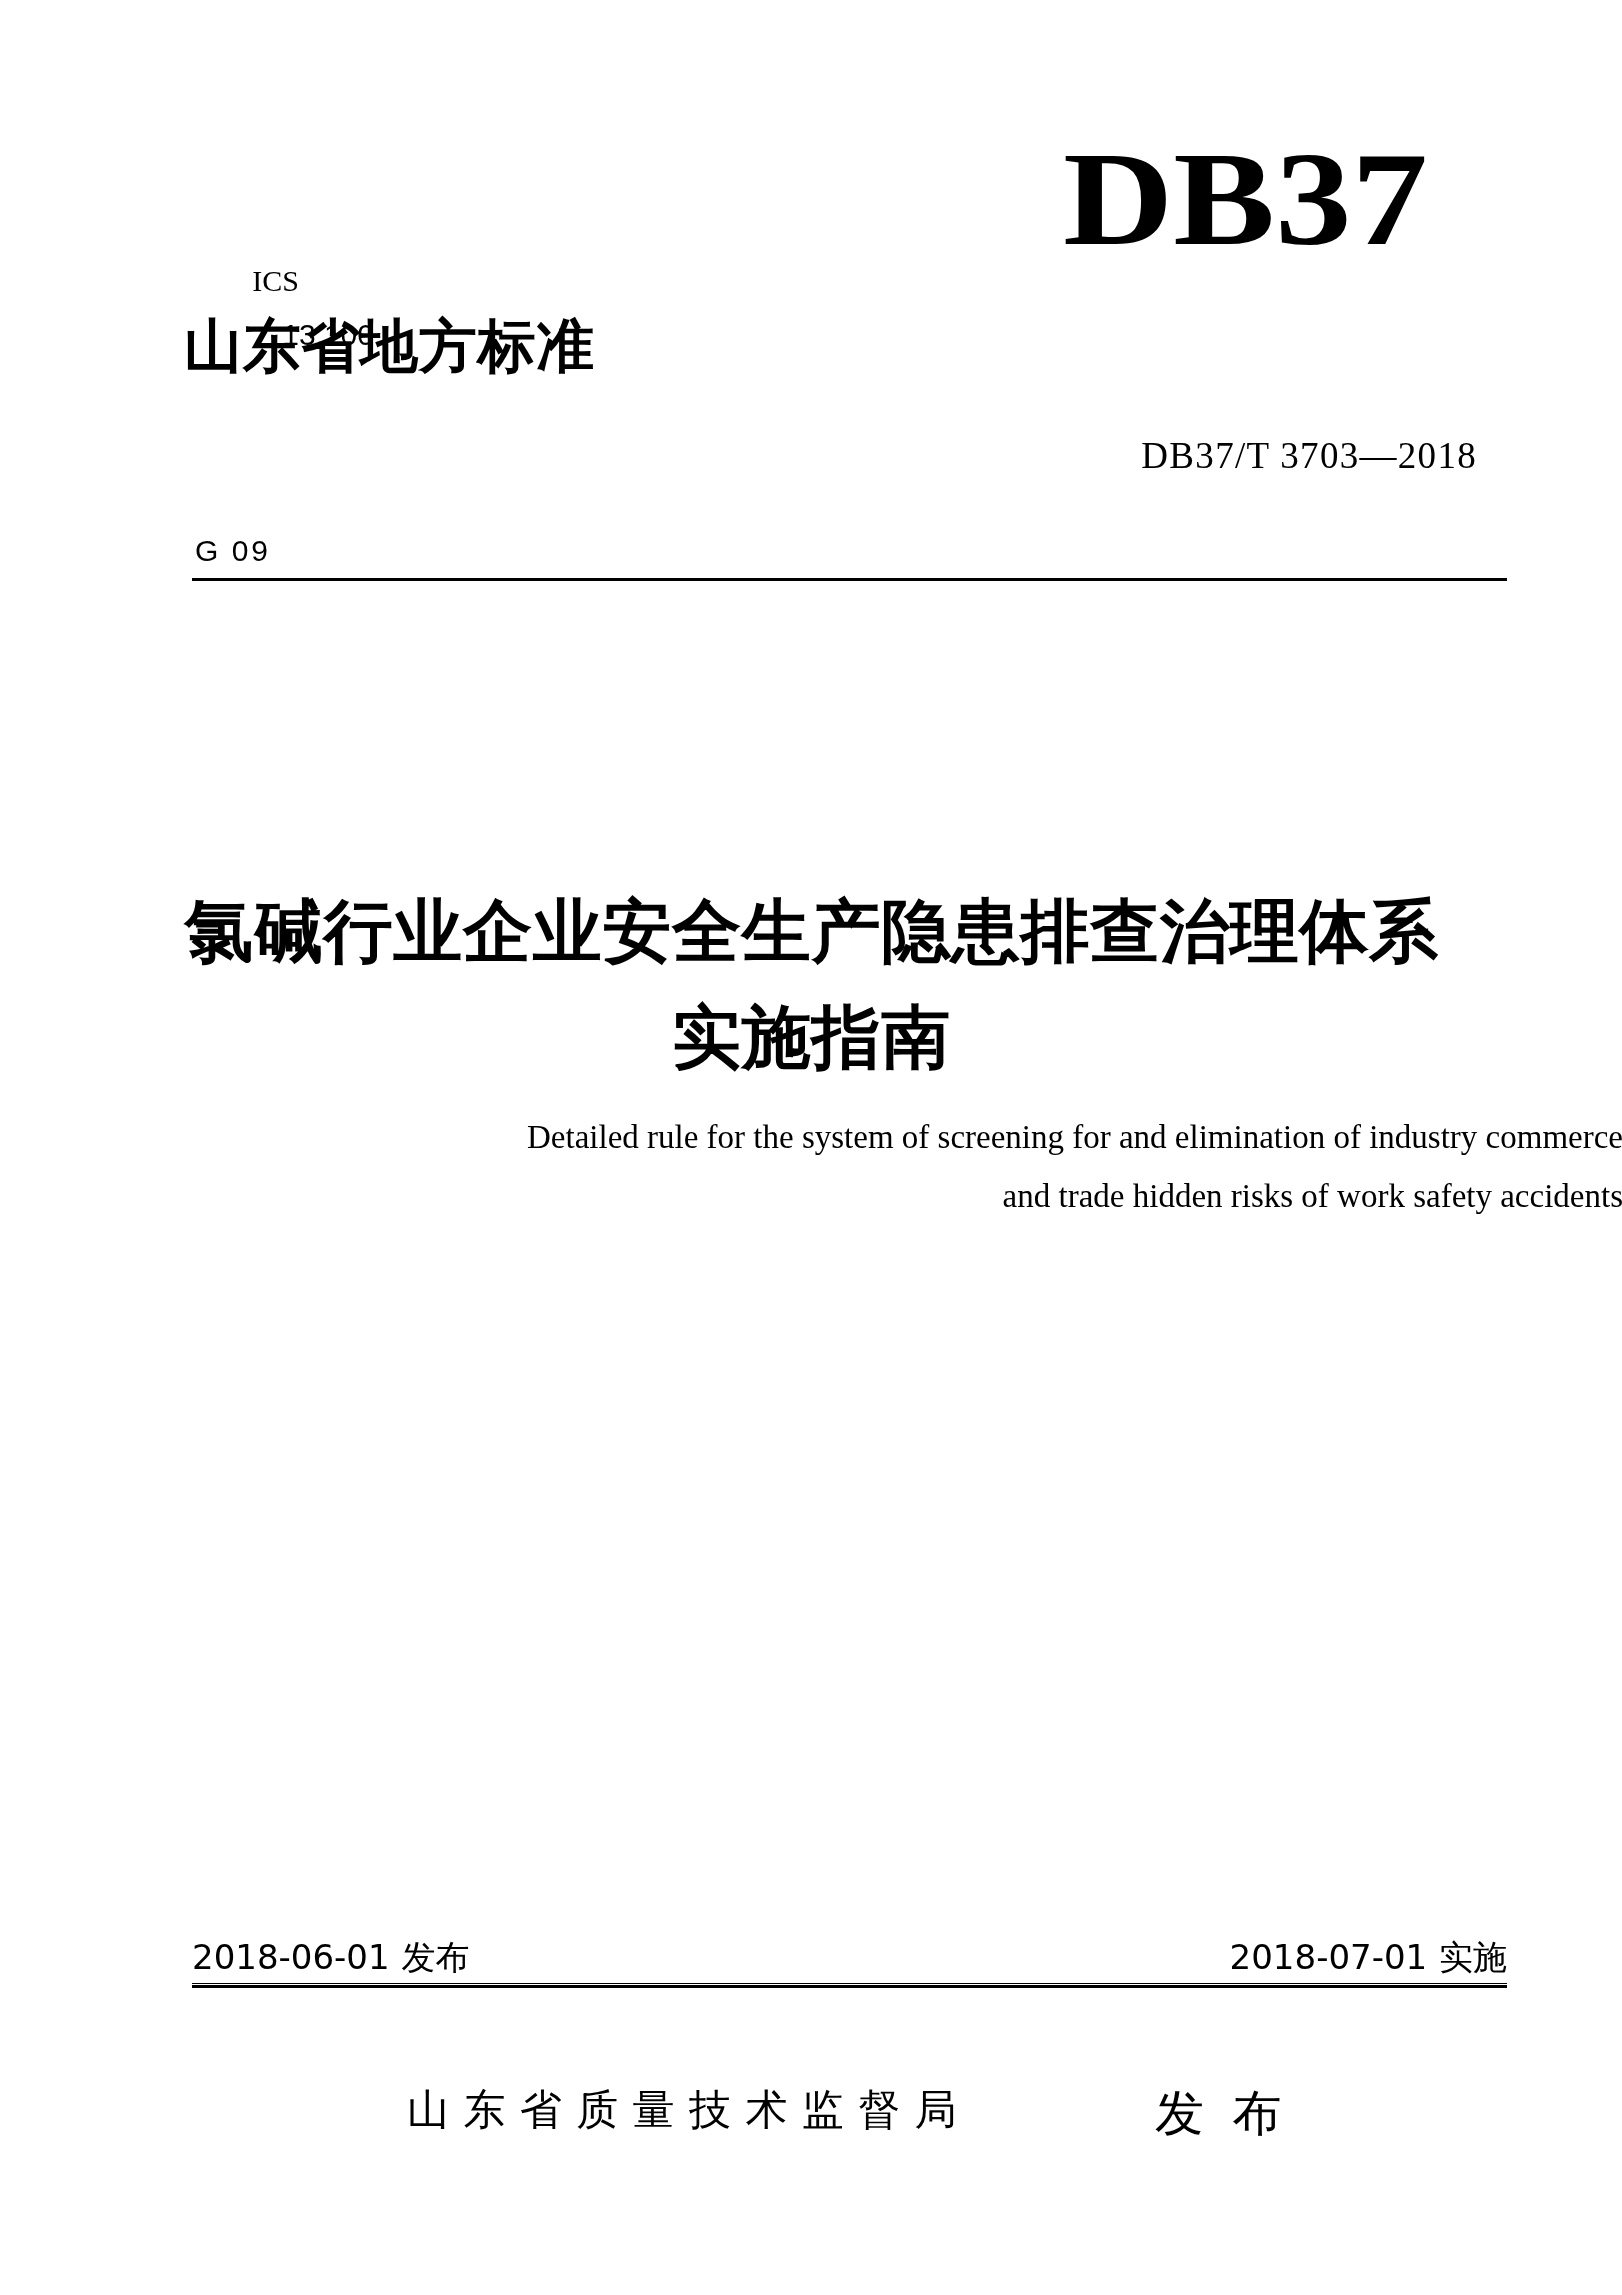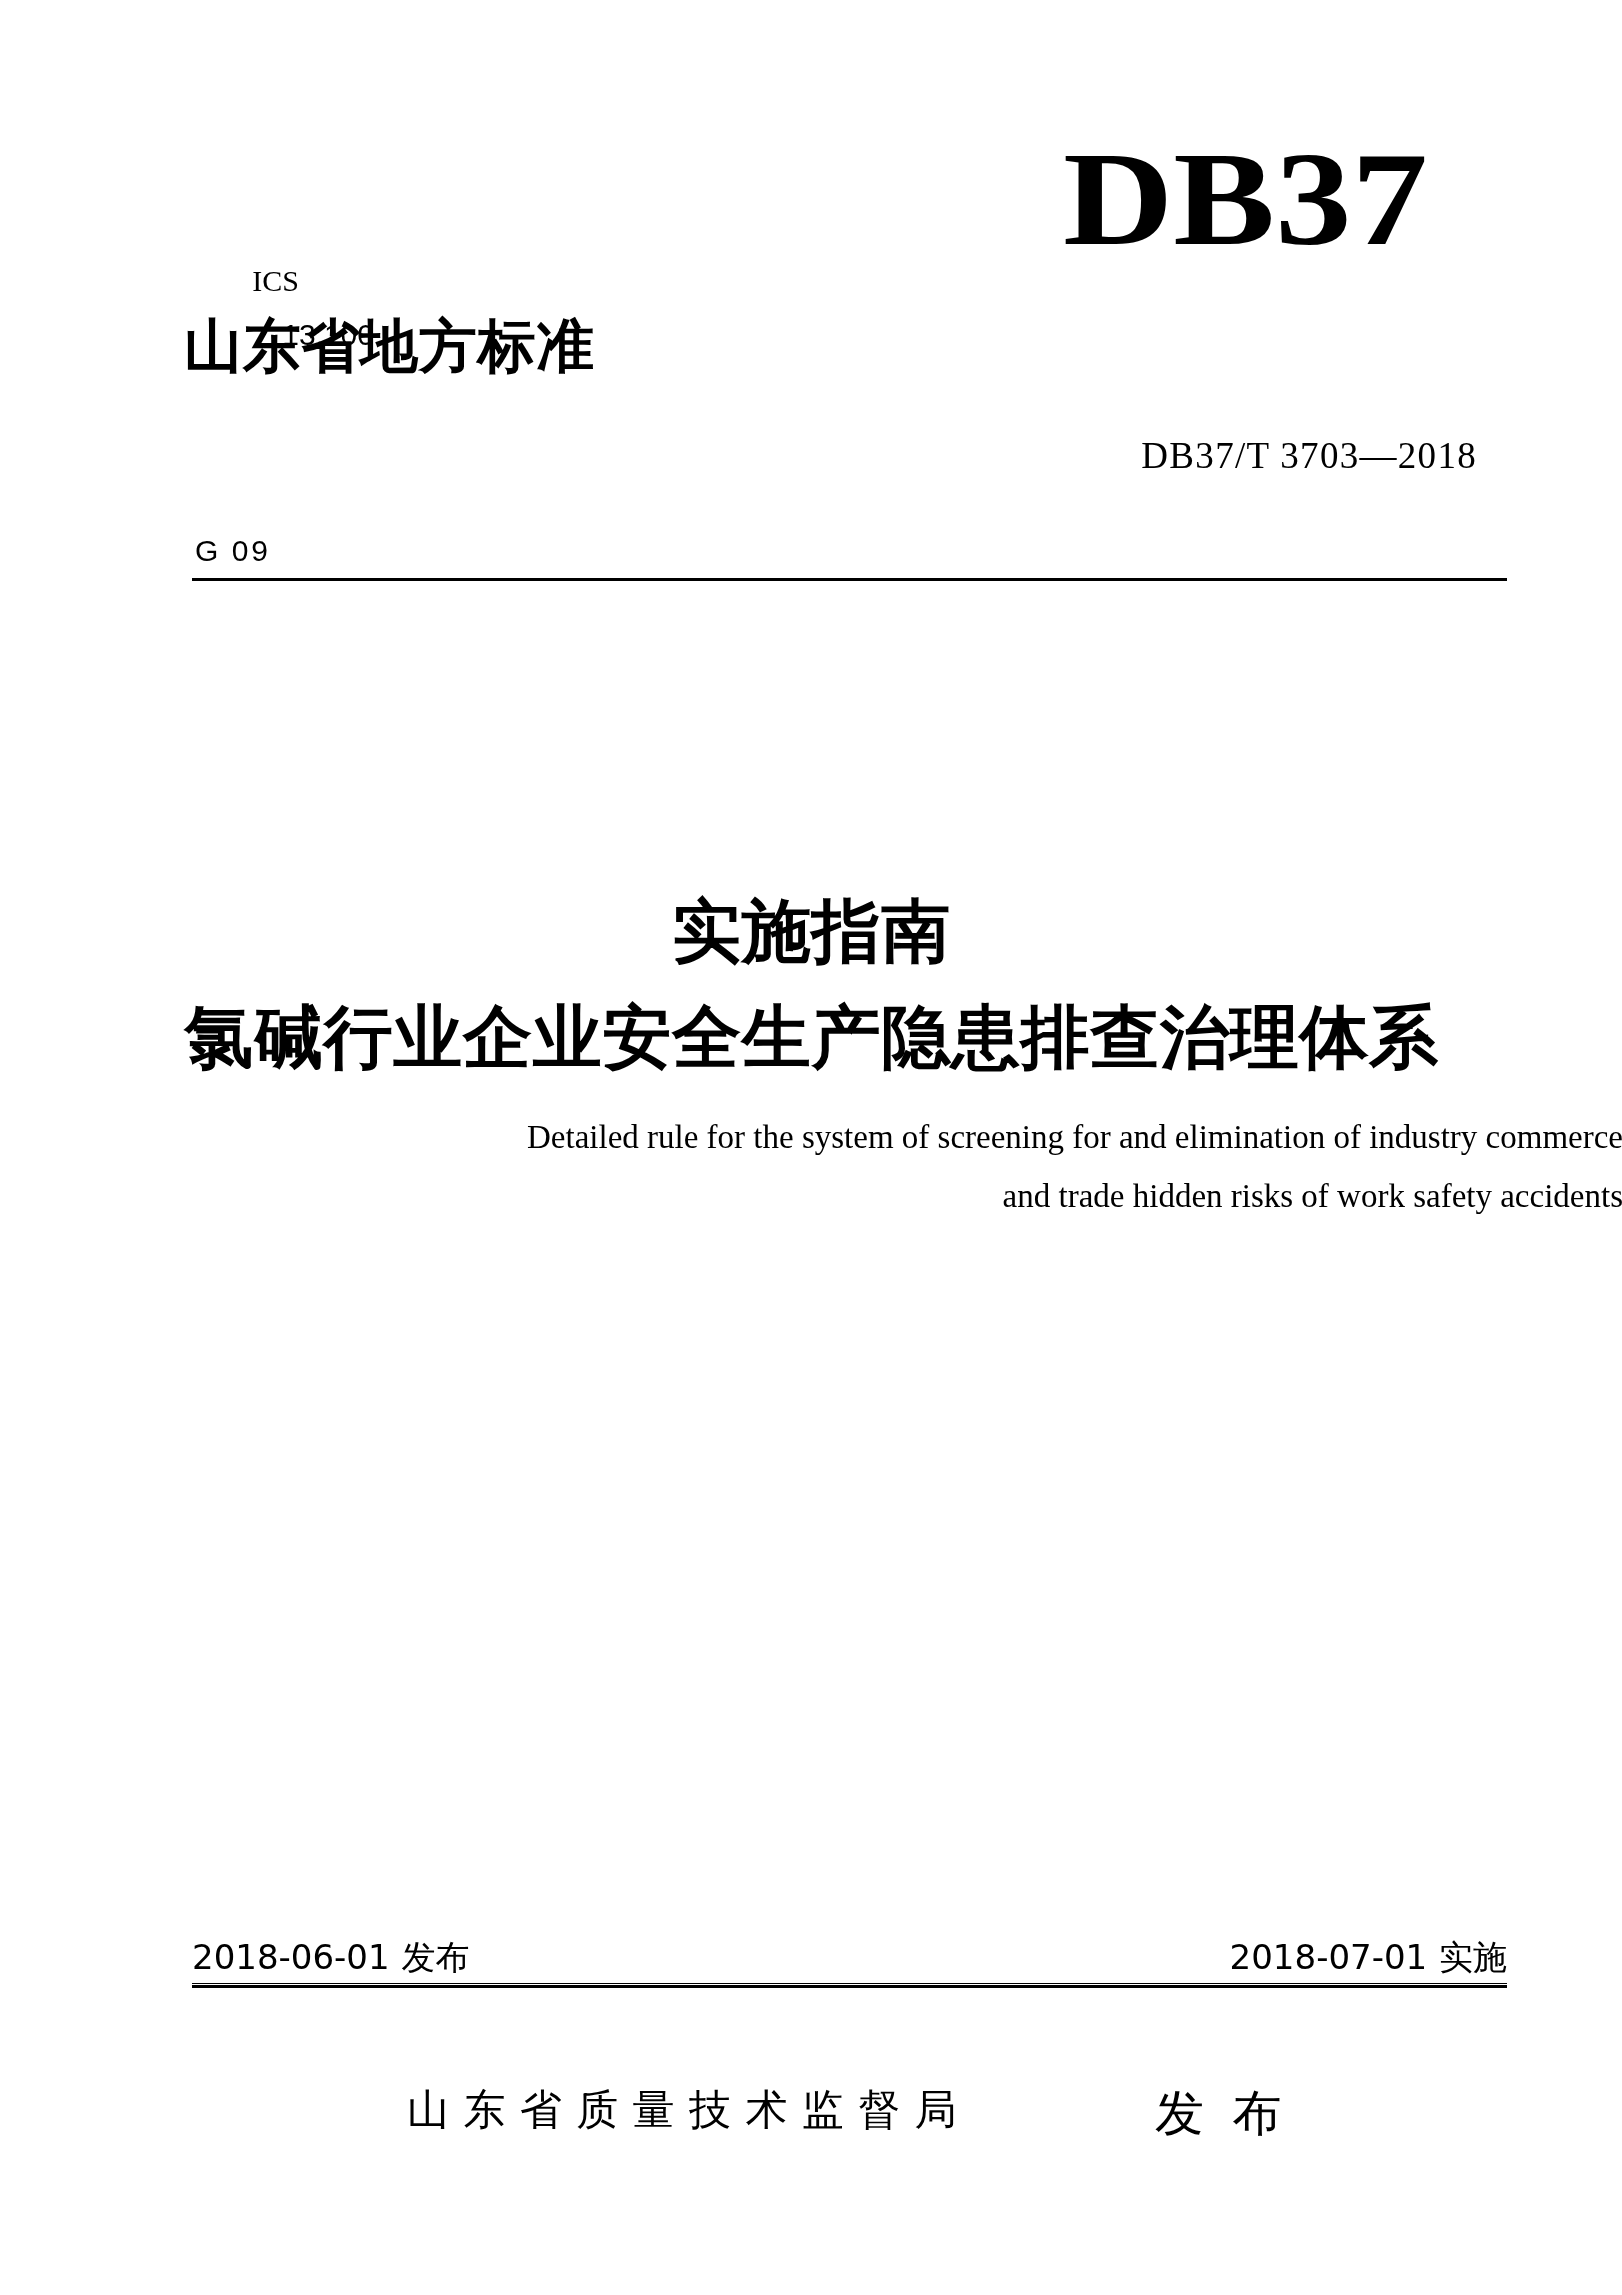--- a/index.html
+++ b/index.html
@@ -158,22 +158,22 @@
 
   <div class="db37-logo">DB37</div>
 
   <div class="standard-type">山东省地方标准</div>
 
   <div class="standard-number">DB37/T 3703—2018</div>
 
   <div class="rule-top"></div>
 
   <div class="title-cn">
+    <div>氯碱行业企业安全生产隐患排查治理体系</div>
     <div>实施指南</div>
-    <div>氯碱行业企业安全生产隐患排查治理体系</div>
   </div>
 
   <div class="title-en">
     <div>Detailed rule for the system of screening for and elimination of industry commerce</div>
     <div>and trade hidden risks of work safety accidents</div>
   </div>
 
   <div class="dates-row">
     <div class="date-group">
       <span>2018-06-01</span><span class="date-label">发布</span>

